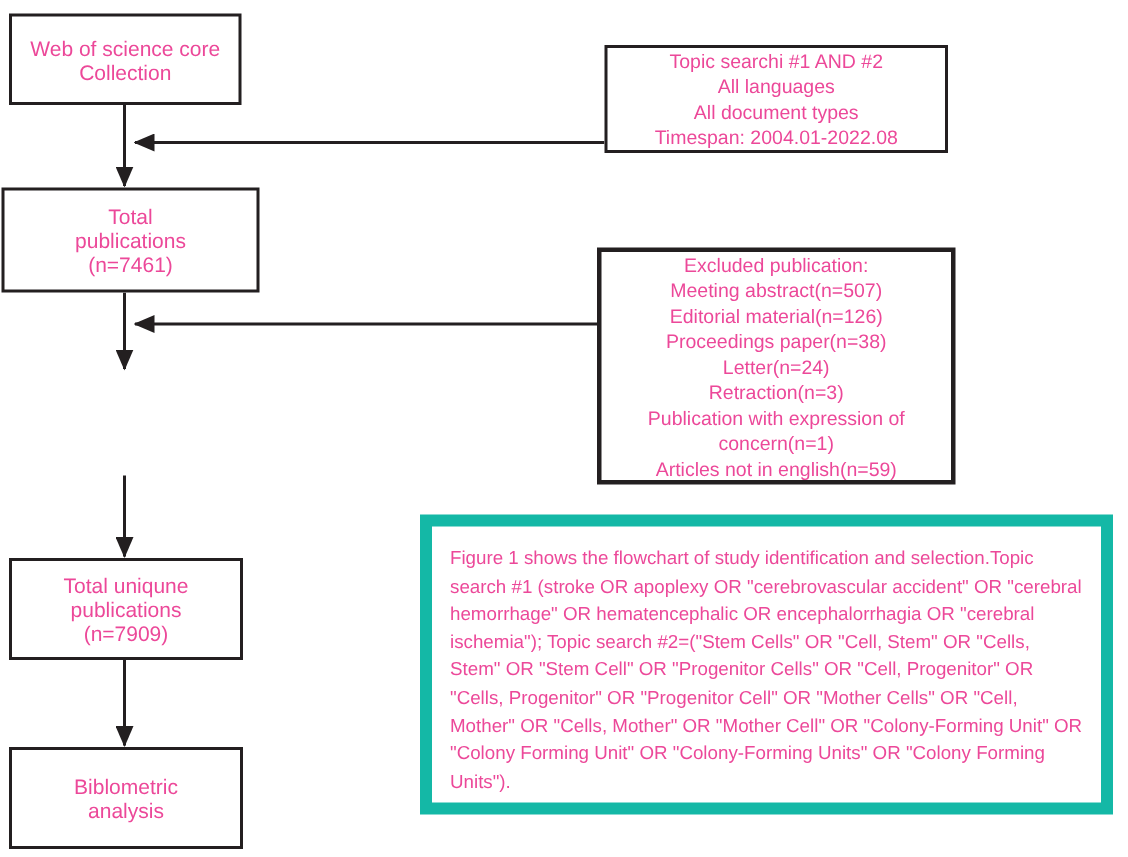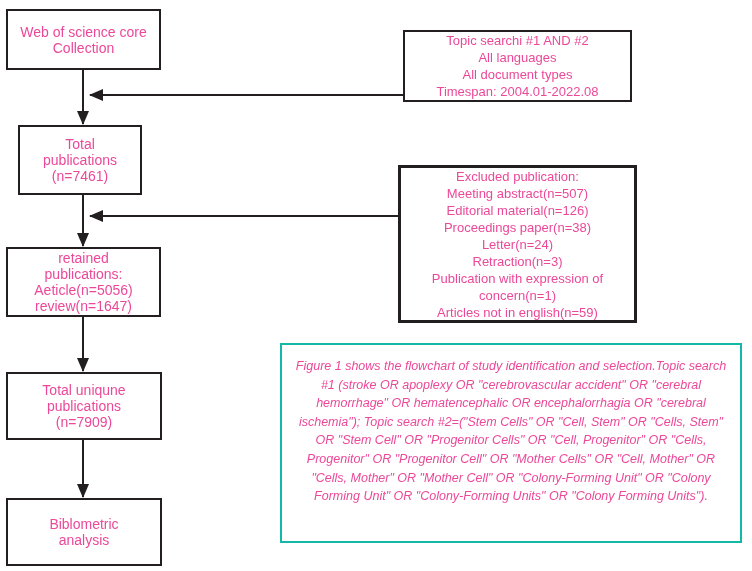--- a/index.html
+++ b/index.html
@@ -28,27 +28,26 @@
     line-height: 16px;
   }
   .side-box {
     font-size: 13px;
     line-height: 17px;
   }
   .excluded-box { border-width: 3px; }
   .caption-box {
     position: absolute;
     box-sizing: border-box;
-    border: 2px solid #14b8a6;
+    border: 8px solid #14b8a6;
     background: #ffffff;
     font-size: 12.5px;
     line-height: 18.6px;
-    text-align: center;
+    text-align: left;
     padding: 12px 12px;
-    font-style: italic;
   }
   svg.connectors {
     position: absolute;
     left: 0; top: 0;
     width: 752px; height: 571px;
     pointer-events: none;
   }
   svg .flowline {
     stroke: #231f20;
     stroke-width: 2;
@@ -70,28 +69,24 @@
     <line class="flowline" x1="83" y1="195" x2="83" y2="246" marker-end="url(#arrowhead)"></line>
     <line class="flowline" x1="83" y1="317" x2="83" y2="371" marker-end="url(#arrowhead)"></line>
     <line class="flowline" x1="83" y1="440" x2="83" y2="497" marker-end="url(#arrowhead)"></line>
     <line class="flowline" x1="403" y1="95" x2="90" y2="95" marker-end="url(#arrowhead)"></line>
     <line class="flowline" x1="398" y1="216" x2="90" y2="216" marker-end="url(#arrowhead)"></line>
   </svg>
 
   <div class="box main-box" style="left:6px; top:9px; width:155px; height:61px;">Web of science core
 Collection</div>
 
-  <div class="box main-box" style="left:18px; top:125px; width:124px; height:70px;">Total
+  <div class="box main-box" style="left:1px; top:125px; width:172px; height:70px;">Total
 publications
 (n=7461)</div>
 
-  <div class="box main-box" style="left:6px; top:247px; width:155px; height:70px;">retained
-publications:
-Aeticle(n=5056)
-review(n=1647)</div>
 
   <div class="box main-box" style="left:6px; top:372px; width:156px; height:68px;">Total uniqune
 publications
 (n=7909)</div>
 
   <div class="box main-box" style="left:6px; top:498px; width:156px; height:68px;">Biblometric
 analysis</div>
 
   <div class="box side-box" style="left:403px; top:30px; width:229px; height:72px;">Topic searchi #1 AND #2
 All languages

